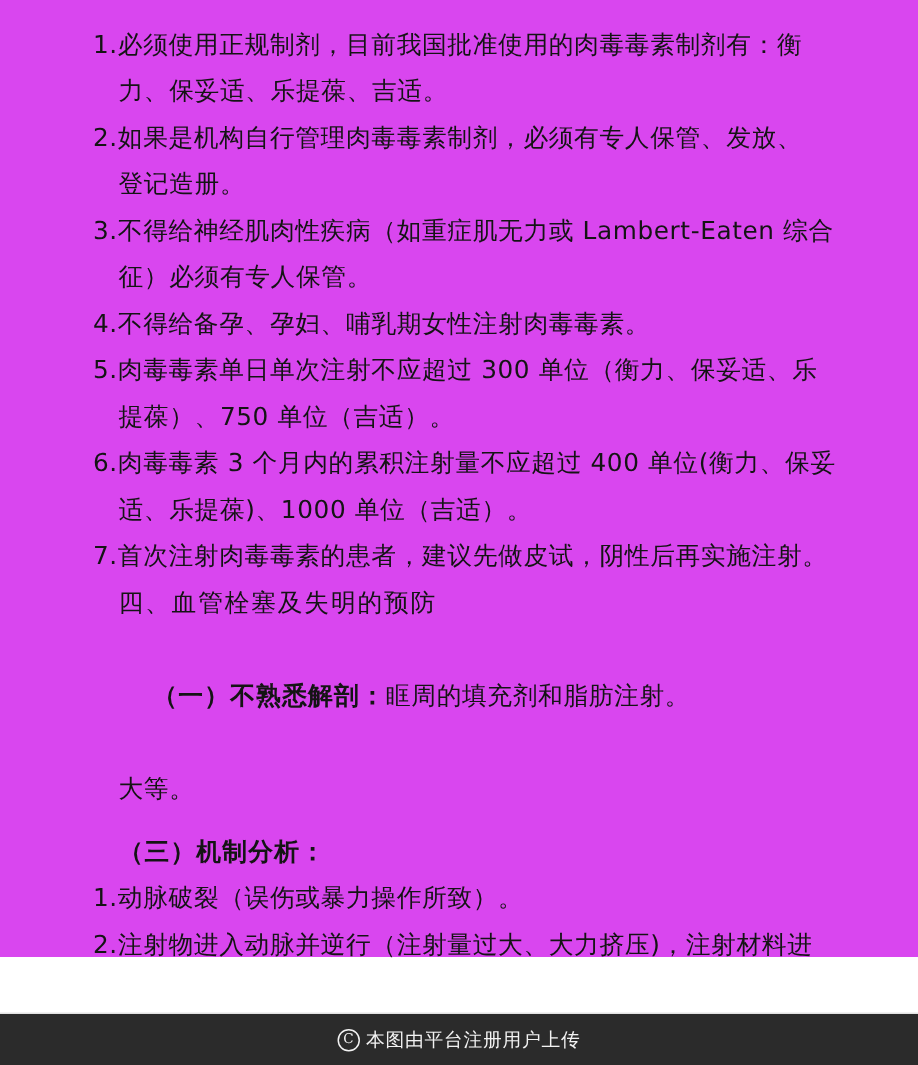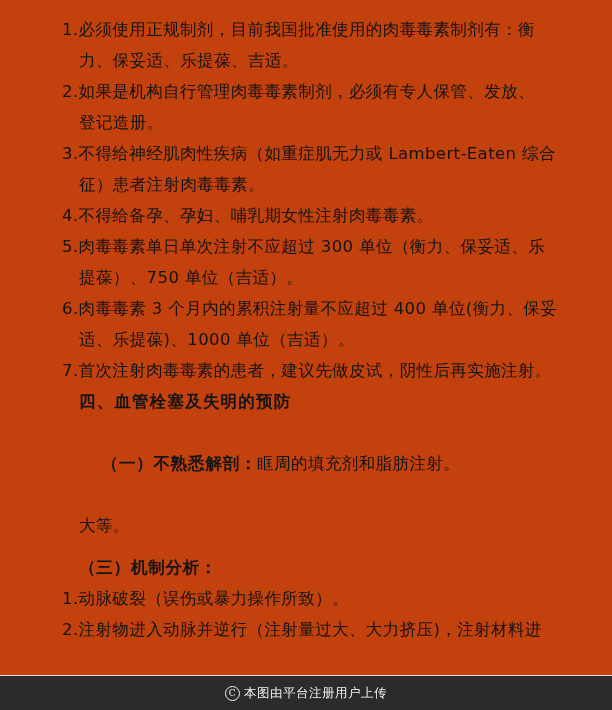--- a/index.html
+++ b/index.html
@@ -12,35 +12,35 @@
     height: 710px;
     position: relative;
     overflow: hidden;
     font-family: "DejaVu Sans", "Liberation Sans", sans-serif;
     color: #1a1a1a;
   }
   .page {
     position: absolute;
     left: 0; top: 0;
     width: 612px;
-    height: 710px;
-    background: #c2410c;
+    height: 638px;
+    background: #d946ef;
     box-sizing: border-box;
     padding: 14px 30px 0 62px;
   }
   .line {
     font-size: 16.5px;
     line-height: 31px;
     letter-spacing: 0.4px;
     white-space: pre-wrap;
     word-break: break-all;
     color: #141414;
   }
   .heading {
-    font-weight: bold;
+    font-weight: normal;
     letter-spacing: 1.2px;
   }
   .subheading {
     font-weight: bold;
     letter-spacing: 0.8px;
   }
   .hang {
     display: block;
     padding-left: 0;
   }
@@ -89,21 +89,21 @@
 </style>
 </head>
 <body>
 
 <div class="page">
   <div class="line hang">1.必须使用正规制剂，目前我国批准使用的肉毒毒素制剂有：衡</div>
   <div class="line cont">力、保妥适、乐提葆、吉适。</div>
   <div class="line hang">2.如果是机构自行管理肉毒毒素制剂，必须有专人保管、发放、</div>
   <div class="line cont">登记造册。</div>
   <div class="line hang">3.不得给神经肌肉性疾病（如重症肌无力或 Lambert-Eaten 综合</div>
-  <div class="line cont">征）患者注射肉毒毒素。</div>
+  <div class="line cont">征）必须有专人保管。</div>
   <div class="line hang">4.不得给备孕、孕妇、哺乳期女性注射肉毒毒素。</div>
   <div class="line hang">5.肉毒毒素单日单次注射不应超过 300 单位（衡力、保妥适、乐</div>
   <div class="line cont">提葆）、750 单位（吉适）。</div>
   <div class="line hang">6.肉毒毒素 3 个月内的累积注射量不应超过 400 单位(衡力、保妥</div>
   <div class="line cont">适、乐提葆)、1000 单位（吉适）。</div>
   <div class="line hang">7.首次注射肉毒毒素的患者，建议先做皮试，阴性后再实施注射。</div>
 
   <div class="line heading" style="padding-left:17px;">四、血管栓塞及失明的预防</div>
 
   <div class="line" style="padding-left:17px;">

